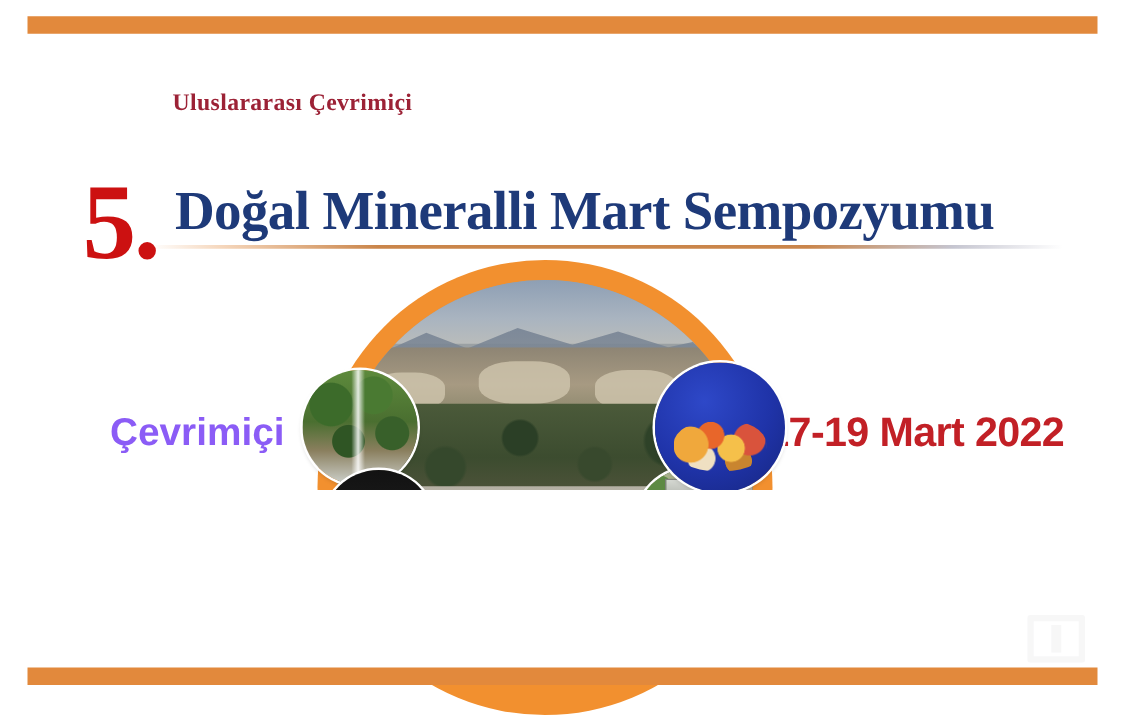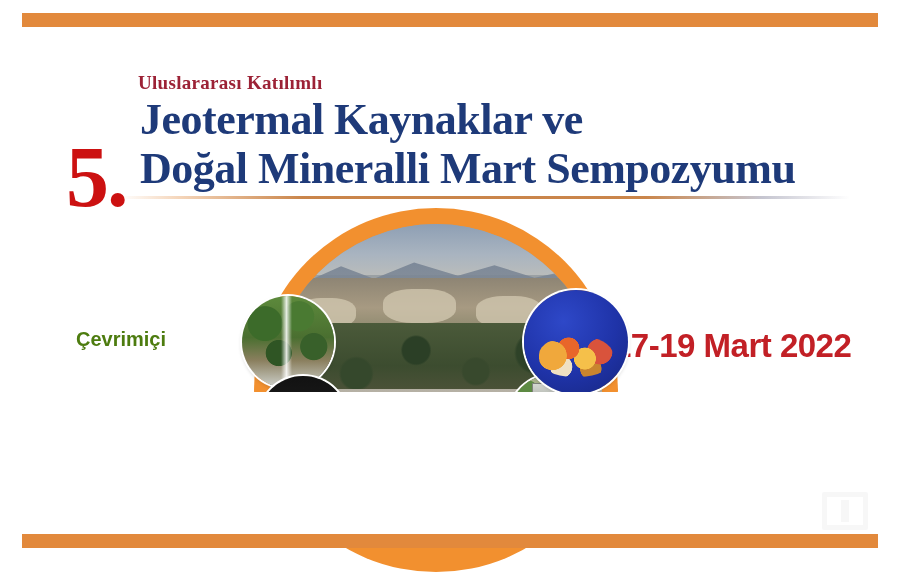--- a/index.html
+++ b/index.html
@@ -85,24 +85,24 @@
         rgba(150,150,170,0) 100%);
   }
 
   
   .side-label {
     position: absolute;
     font-weight: 700;
     white-space: nowrap;
   }
   .label-online {
-    left: 76px;
+    left: 88px;
     top: 328px;
-    font-size: 20px;
-    color: #4d7c0f;
+    font-size: 31px;
+    color: #8b5cf6;
   }
   .label-date {
     left: 613px;
     top: 327px;
     font-size: 33px;
     color: #C22026;
     letter-spacing: -0.5px;
   }
 
   
@@ -344,22 +344,21 @@
 </style>
 </head>
 <body>
 
 <div class="poster">
 
   <div class="rule top"></div>
 
   <div class="header">
     <div class="numeral">5.</div>
-    <div class="kicker">Uluslararası Katılımlı</div>
-    <div class="title-line l1">Jeotermal Kaynaklar ve</div>
+    <div class="kicker">Uluslararası Çevrimiçi</div>
     <div class="title-line l2">Doğal Mineralli Mart Sempozyumu</div>
   </div>
 
   <div class="divider"></div>
 
   <div class="side-label label-online">Çevrimiçi</div>
 
   <div class="side-label label-date">17-19 Mart 2022</div>
 
   <div class="collage">

